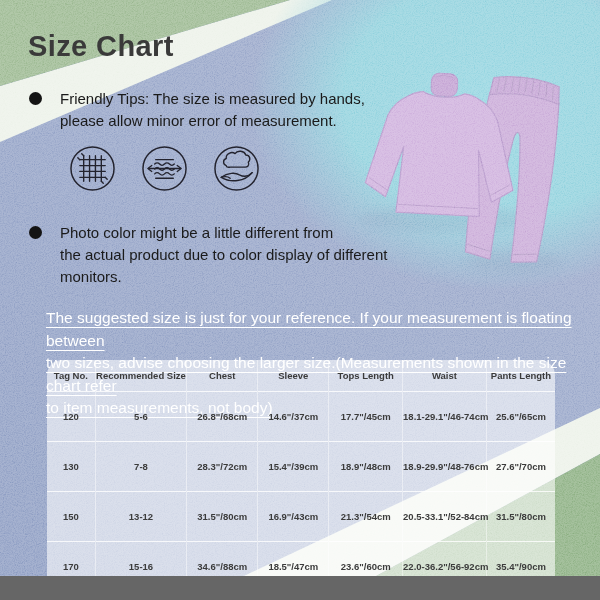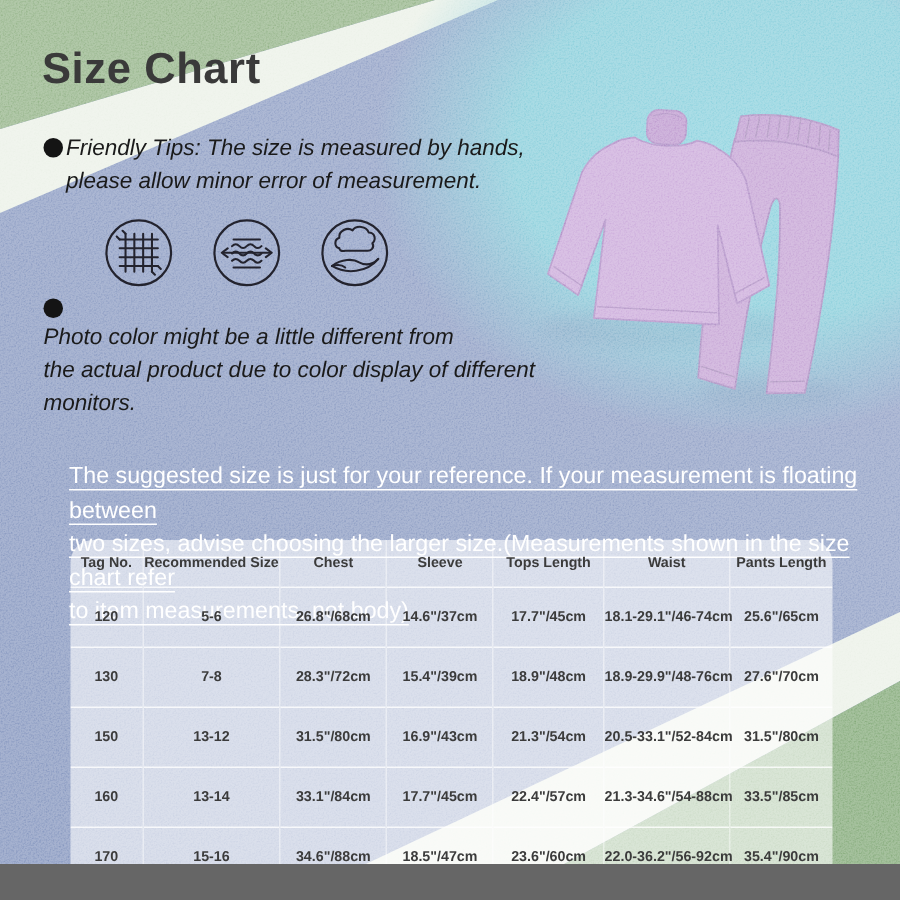--- a/index.html
+++ b/index.html
@@ -1,25 +1,25 @@
 <!DOCTYPE html>
 <html><head>
 <meta charset="utf-8">
 <style>
   html,body{margin:0;padding:0;background:#666;}
   .stage{position:relative;width:600px;height:576px;overflow:hidden;
          font-family:"Liberation Sans",sans-serif;-webkit-font-smoothing:antialiased;}
   .bg{position:absolute;left:0;top:0;width:600px;height:600px;}
   .page-title{position:absolute;left:28px;top:30px;margin:0;font-size:29px;line-height:32px;
               font-weight:bold;letter-spacing:.4px;color:#3a3a3a;}
-  .tip{position:absolute;display:flex;gap:2px;font-style:italic;}
+  .tip{position:absolute;display:flex;gap:18px;}
   .tip .dot{width:13px;height:13px;border-radius:50%;background:#141414;flex:none;margin-top:4px;}
   .tip p{margin:0;font-size:15px;line-height:22px;color:#1a1a1a;white-space:pre-line;}
   .tip1{left:29px;top:88px;}
-  .tip2{left:29px;top:195px;flex-direction:column;}
+  .tip2{left:29px;top:222px;}
   .icons{position:absolute;left:69px;top:145px;display:flex;gap:25px;}
   .icons svg{width:47px;height:47px;display:block;}
   .note{position:absolute;left:30px;top:291px;width:556px;margin:16px;
         font-size:15.5px;line-height:22.5px;color:#ffffff;white-space:pre-line;
         text-decoration:underline;text-underline-offset:3.5px;text-decoration-thickness:1px;}
   .table-wrap{position:absolute;left:47px;top:360px;width:508px;height:230px;
               border-radius:15px;overflow:hidden;background:rgba(255,255,255,.58);}
   table.sizes{width:100%;height:100%;border-collapse:collapse;table-layout:fixed;
               text-align:center;color:#3b3b3b;}
   table.sizes th{font-size:9.5px;font-weight:bold;padding:0;height:31px;}
@@ -194,29 +194,20 @@
           <tr>
             <td>150</td>
             <td>13-12</td>
             <td>31.5"/80cm</td>
             <td>16.9"/43cm</td>
             <td>21.3"/54cm</td>
             <td>20.5-33.1"/52-84cm</td>
             <td>31.5"/80cm</td>
           </tr>
           <tr>
-            <td>160</td>
-            <td>13-14</td>
-            <td>33.1"/84cm</td>
-            <td>17.7"/45cm</td>
-            <td>22.4"/57cm</td>
-            <td>21.3-34.6"/54-88cm</td>
-            <td>33.5"/85cm</td>
-          </tr>
-          <tr>
             <td>170</td>
             <td>15-16</td>
             <td>34.6"/88cm</td>
             <td>18.5"/47cm</td>
             <td>23.6"/60cm</td>
             <td>22.0-36.2"/56-92cm</td>
             <td>35.4"/90cm</td>
           </tr>
         </tbody>
     </table>

